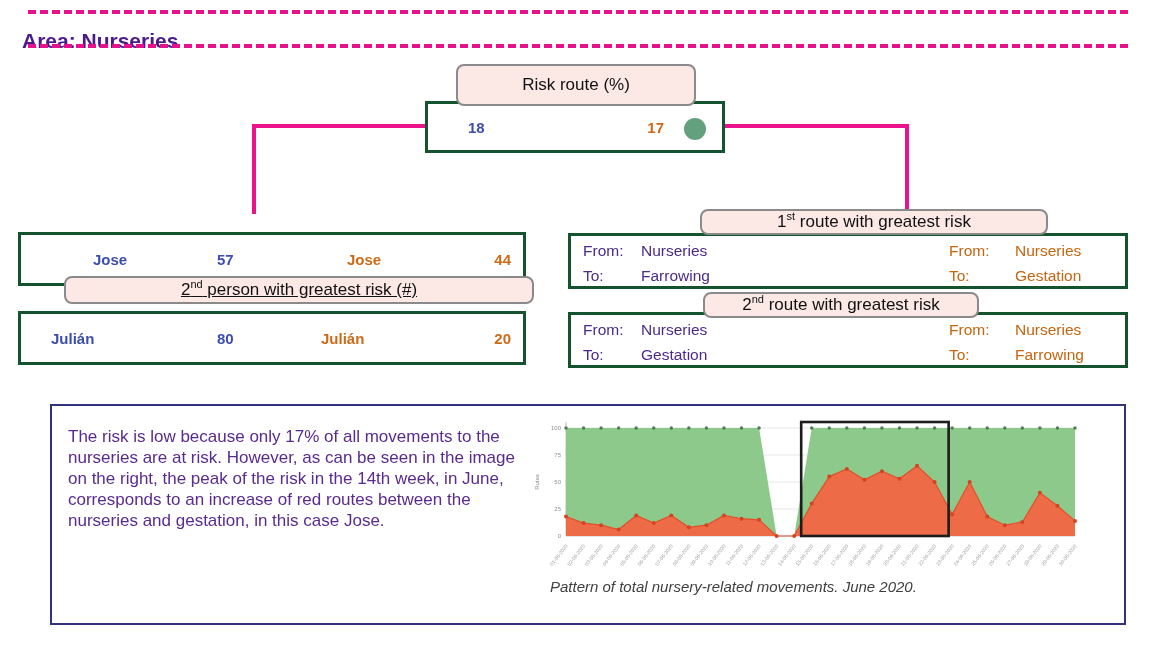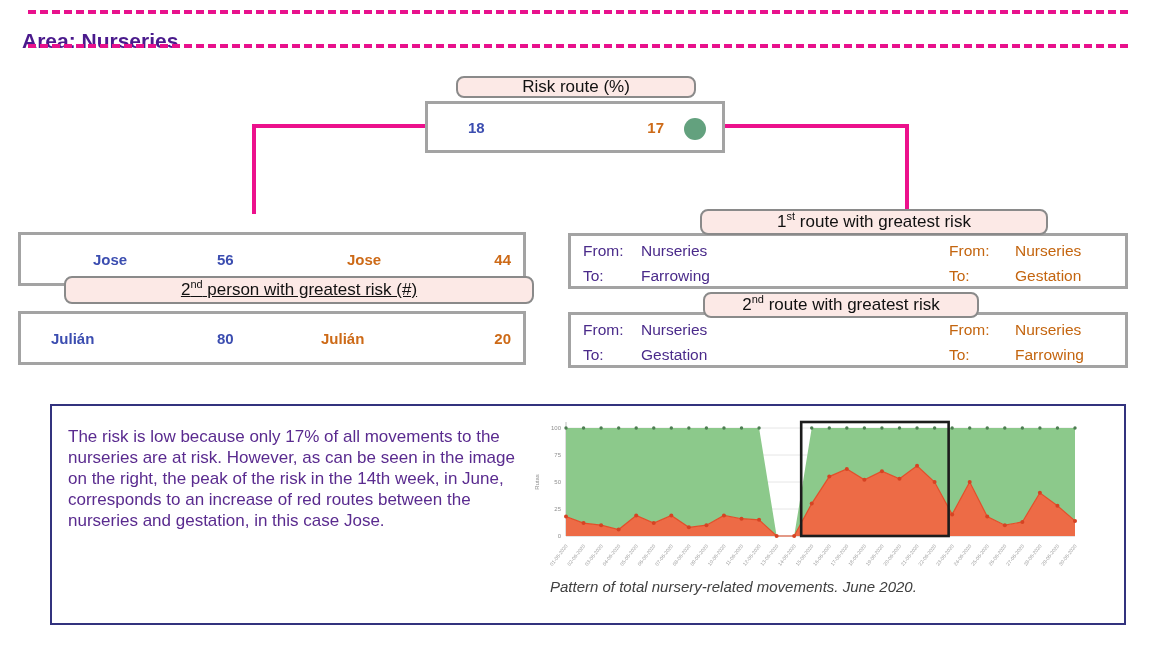--- a/index.html
+++ b/index.html
@@ -10,25 +10,25 @@
   .dash.top{top:10px;}
   .dash.bot{top:44px;}
   .page-title{position:absolute;left:22px;top:14px;font-size:21px;font-weight:bold;color:#4a1a8c;margin-top:15px;}
   
   .conn{position:absolute;background:#ec118c;z-index:1;}
   .conn.lh{left:252px;top:124px;width:176px;height:4px;}
   .conn.lv{left:252px;top:124px;width:4px;height:90px;}
   .conn.rh{left:722px;top:124px;width:187px;height:4px;}
   .conn.rv{left:905px;top:124px;width:4px;height:92px;}
   
-  .gbox{position:absolute;background:#ffffff;border:3px solid #a3a3a3;z-index:2;box-sizing:border-box;}
+  .gbox{position:absolute;background:#ffffff;border:3px solid #14532d;z-index:2;box-sizing:border-box;}
   .tab{position:absolute;background:#fce9e6;border:2.5px solid #8a8a8a;border-radius:8px;z-index:3;
        display:flex;align-items:center;justify-content:center;font-size:17px;color:#111;box-sizing:border-box;}
   .tab sup{font-size:11px;line-height:0;}
-  .risk-tab{left:456px;top:76px;width:240px;height:22px;}
+  .risk-tab{left:456px;top:64px;width:240px;height:42px;}
   .risk-box{left:425px;top:101px;width:300px;height:52px;}
   .val{position:absolute;top:15px;font-size:15px;font-weight:bold;}
   .blue{color:#3b4db0;}
   .orange{color:#cd6a17;}
   .risk-box .v18{left:40px;}
   .risk-box .v17{right:58px;}
   .green-dot{position:absolute;right:16px;top:14px;width:22px;height:22px;border-radius:50%;background:#63a17e;}
   
   .p-tab1{left:64px;top:212px;width:402px;height:28px;}
   .p-box1{left:18px;top:232px;width:508px;height:54px;}
@@ -73,21 +73,21 @@
     <span>Risk route (%)</span>
   </div>
   <div class="gbox risk-box">
     <span class="val blue v18">18</span>
     <span class="val orange v17">17</span>
     <span class="green-dot"></span>
   </div>
 
   <div class="gbox p-box1">
     <span class="pv blue" style="left:72px">Jose</span>
-    <span class="pv blue" style="left:196px">56</span>
+    <span class="pv blue" style="left:196px">57</span>
     <span class="pv orange" style="left:326px">Jose</span>
     <span class="pv orange" style="right:12px">44</span>
   </div>
 
   <div class="tab p-tab2">
     <span><span>2</span><sup>nd</sup><span> person with greatest risk (#)</span></span>
   </div>
   <div class="gbox p-box2">
     <span class="pv blue" style="left:30px">Julián</span>
     <span class="pv blue" style="left:196px">80</span>

